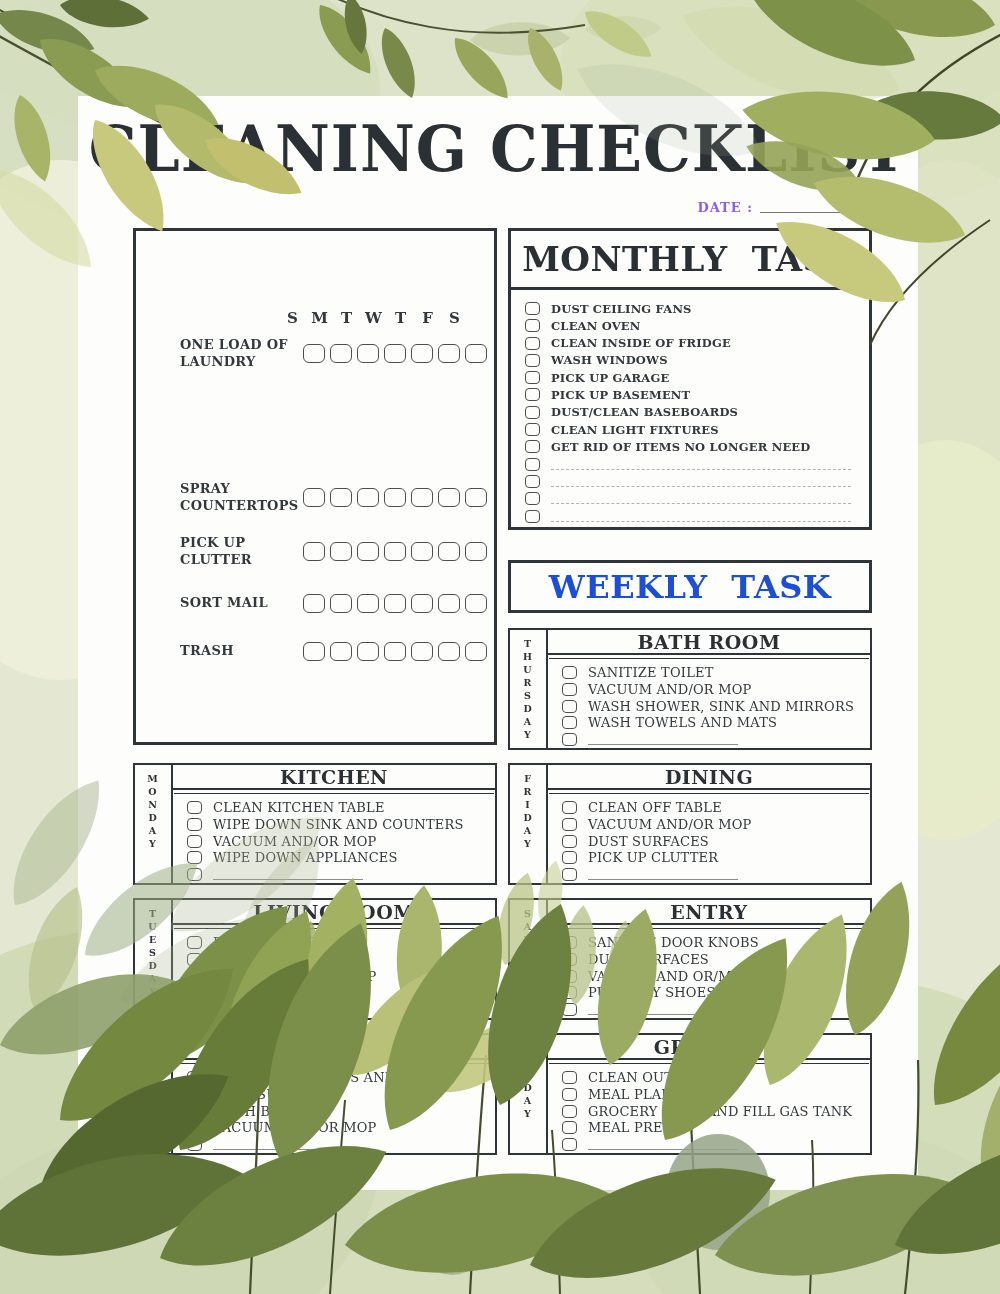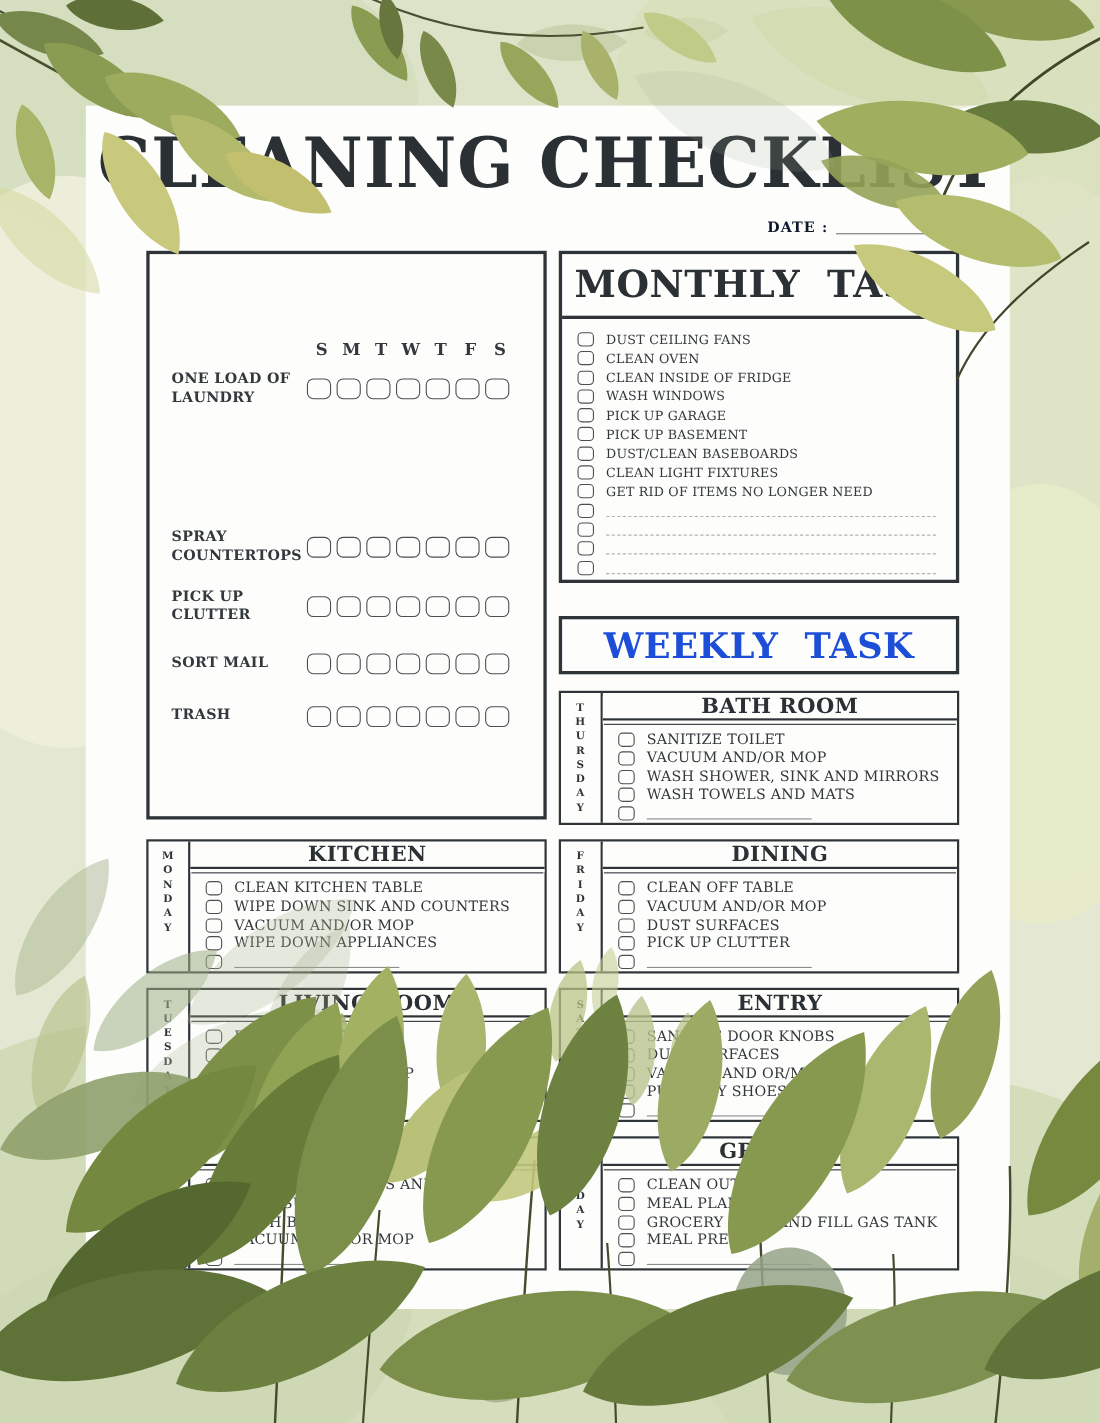--- a/index.html
+++ b/index.html
@@ -20,50 +20,50 @@
   .card{
     position:absolute;left:78px;top:96px;width:840px;height:1094px;
     background:var(--card);z-index:1;
   }
   .page-title{
     position:absolute;left:0;top:18px;width:100%;text-align:center;
     font-size:60px;font-weight:bold;letter-spacing:1px;color:#2b3034;
     transform:scaleY(1.05);
   }
   .date-row{position:absolute;top:104px;right:46px;display:flex;align-items:flex-end;}
-  .date-label{font-size:13px;font-weight:bold;letter-spacing:1px;color:#0f172a;}
+  .date-label{font-size:13px;font-weight:bold;letter-spacing:1px;color:#8b5cf6;}
   .date-line{width:112px;border-bottom:1.5px solid #777;margin-left:7px;margin-bottom:2px;}
   .box{position:absolute;border:3px solid var(--border);background:transparent;}
   .box-header{
     height:59px;border-bottom:3px solid var(--border);display:flex;
     align-items:center;justify-content:center;font-size:34px;font-weight:bold;
     word-spacing:12px;letter-spacing:.5px;color:#2b3034;
   }
   
   .daily{left:55px;top:132px;width:364px;height:517px;}
   .initials-row{position:absolute;left:143px;top:78px;display:flex;}
   .initials-row span{width:27px;text-align:center;font-size:15px;font-weight:bold;}
   .drow{position:absolute;left:0;width:100%;display:flex;align-items:center;height:44px;}
   .dlabel{
     padding-left:20px;width:143px;font-size:13px;font-weight:bold;
-    line-height:1.32;letter-spacing:.3px;
+    line-height:1.32;letter-spacing:.3px;margin-left:24px;
   }
   .cbx-row{display:flex;align-items:center;}
   .cbx{
     display:inline-block;width:22px;height:19px;border:1.5px solid #4b4f52;
     border-radius:6px;margin-right:5px;background:transparent;flex:none;
   }
   .cbx.s{width:15px;height:13px;border-radius:4px;border-width:1.4px;margin-right:11px;}
   .others-row{position:absolute;left:0;top:462px;width:100%;display:flex;align-items:flex-end;height:30px;}
   .others-line{width:200px;border-bottom:1.5px solid #6f6f6f;margin-bottom:4px;}
   
   .monthly{left:430px;top:132px;width:364px;height:302px;}
   .m-items{padding:12px 12px 0 14px;}
   .m-row{display:flex;align-items:center;height:13px;margin-bottom:4.3px;}
-  .m-label{font-size:11.5px;font-weight:normal;letter-spacing:.2px;white-space:nowrap;}
+  .m-label{font-size:11.5px;font-weight:bold;letter-spacing:.2px;white-space:nowrap;}
   .dash-line{flex:1;border-bottom:1px dashed #b3b3b3;margin-right:6px;align-self:flex-end;margin-bottom:1px;}
   
   .weekly-title{left:430px;top:464px;width:364px;height:53px;border:3px solid var(--border);
     display:flex;align-items:center;justify-content:center;font-size:32px;font-weight:bold;
     word-spacing:12px;letter-spacing:.5px;color:#1d4ed8;position:absolute;}
   .wbox{position:absolute;width:364px;height:122px;border:2.5px solid var(--border);display:flex;}
   .daycol{
     flex:none;width:38px;border-right:2px solid var(--border);
     writing-mode:vertical-rl;text-orientation:upright;
     font-size:9.5px;font-weight:bold;letter-spacing:2px;

